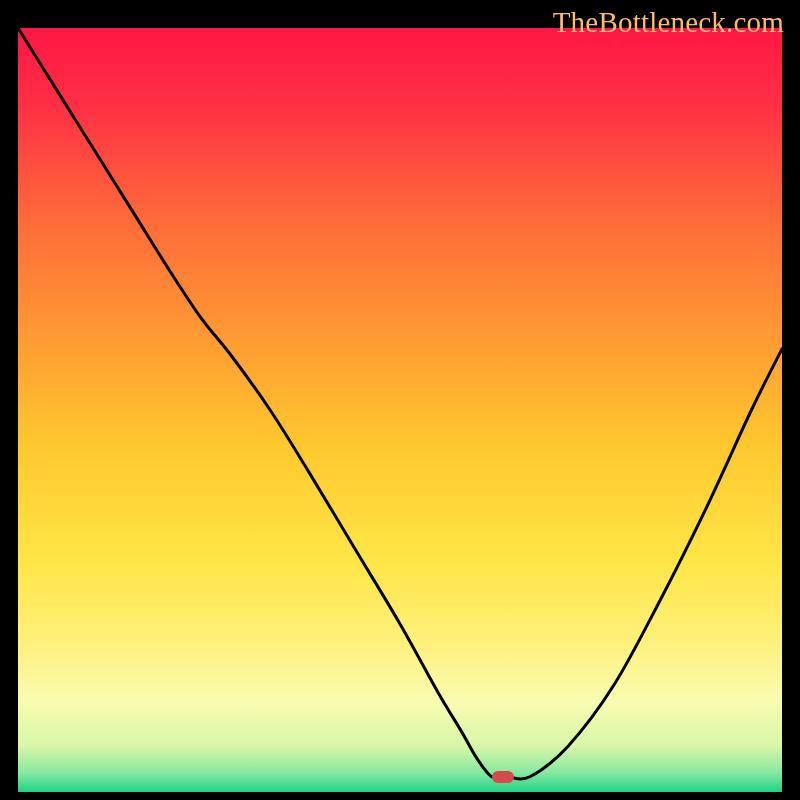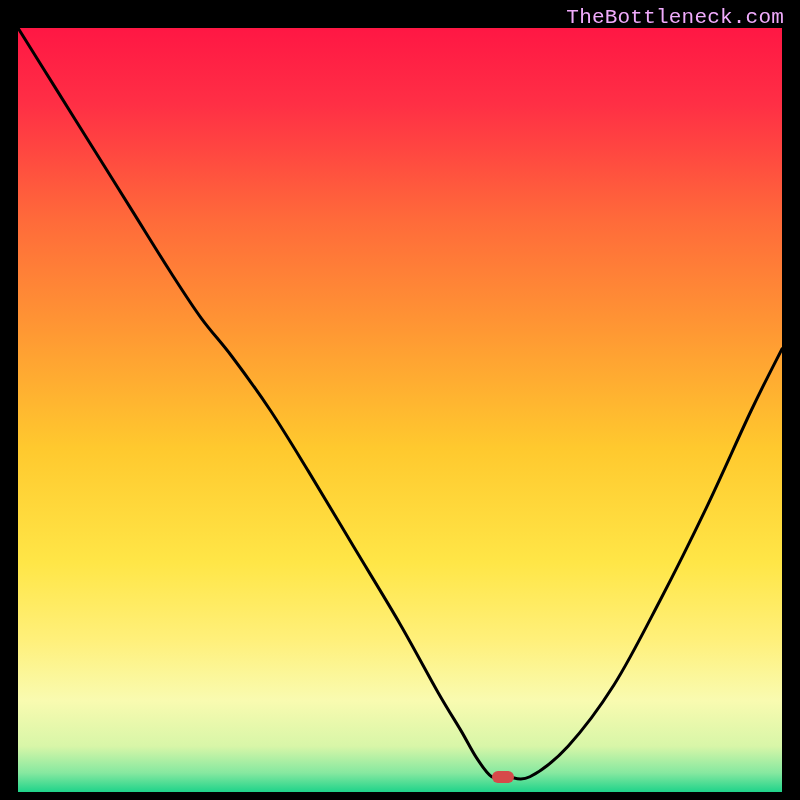--- a/index.html
+++ b/index.html
@@ -22,23 +22,23 @@
     position: absolute;
     left: 0;
     top: 0;
     width: 764px;
     height: 764px;
   }
   .watermark {
     position: absolute;
     top: 6px;
     right: 16px;
-    font-family: Liberation Mono, monospace;
-    font-size: 21px;
-    color: #f0abfc;
+    font-family: Liberation Serif, serif;
+    font-size: 29px;
+    color: #fdba74;
     letter-spacing: 0.2px;
   }
   .marker {
     position: absolute;
     width: 22px;
     height: 12px;
     background: #d64a4a;
     border-radius: 6px;
     transform: translate(-50%, -50%);
   }

